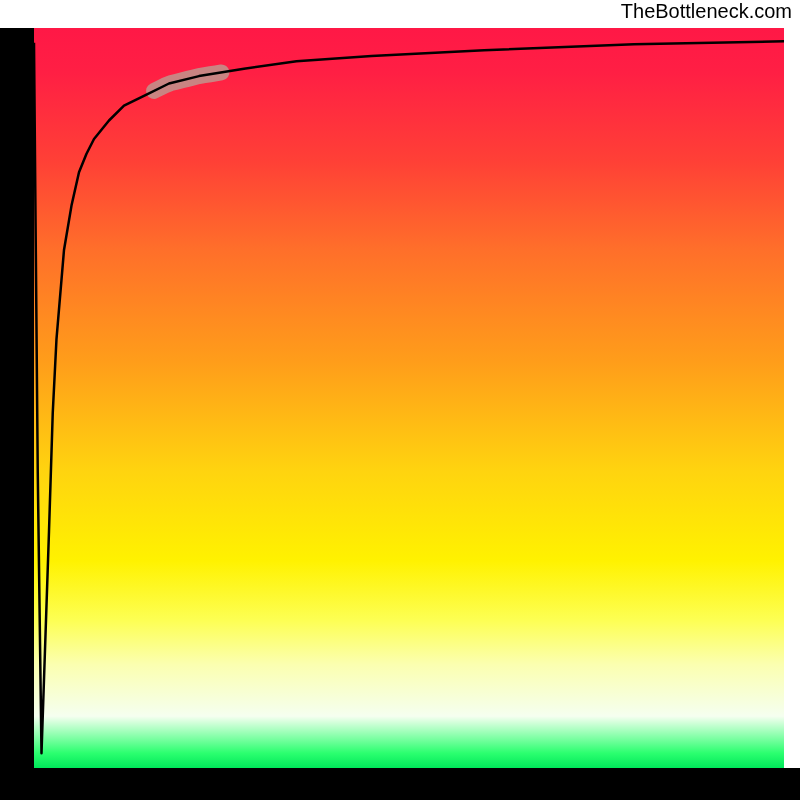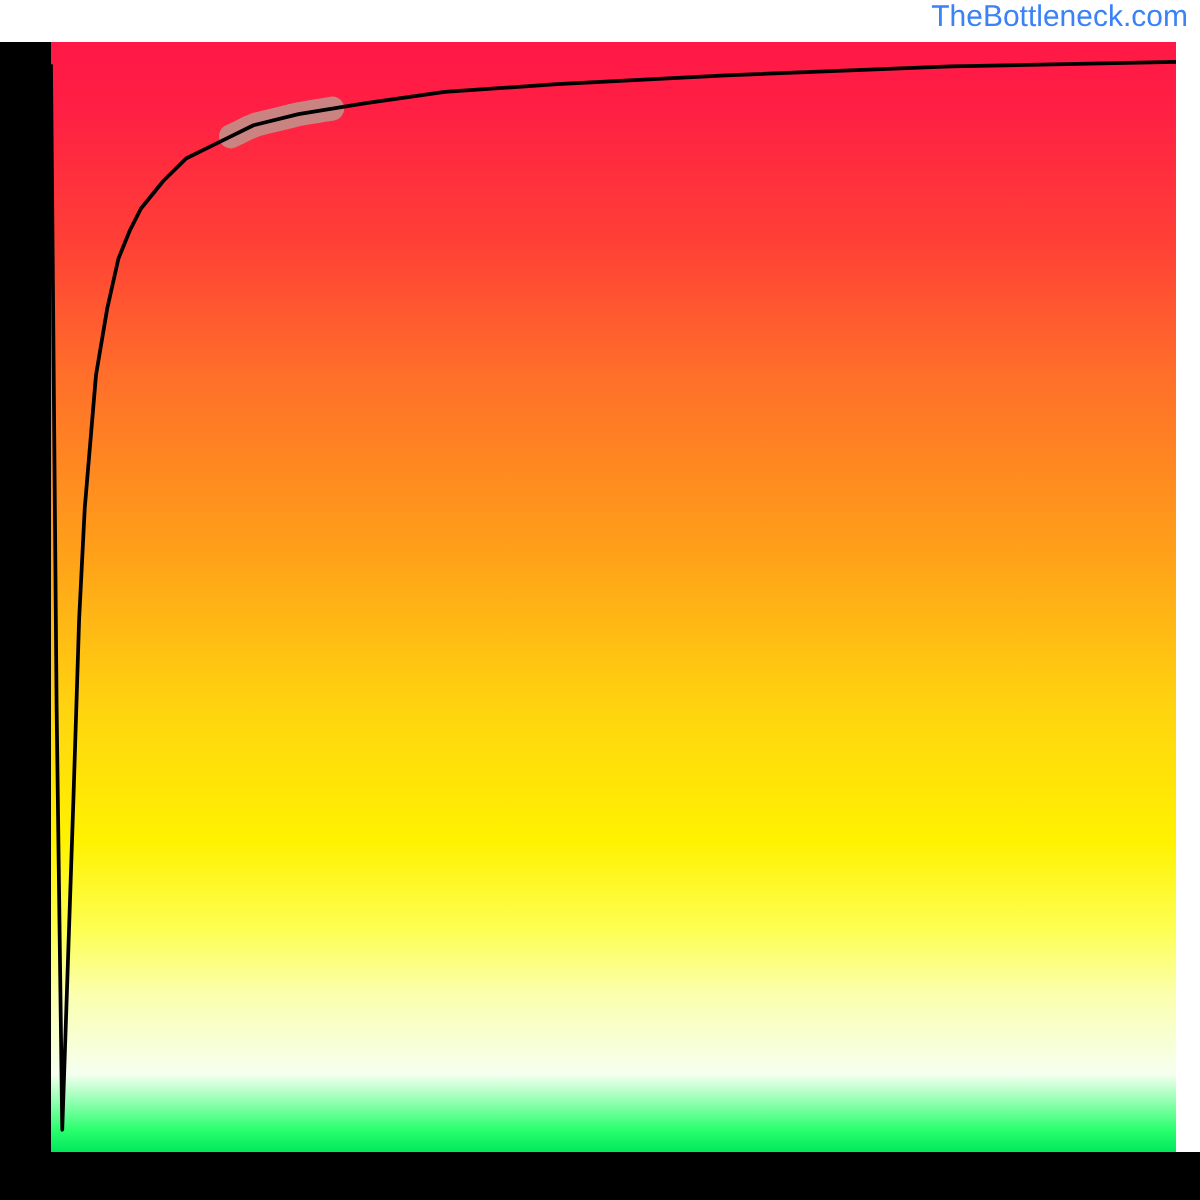--- a/index.html
+++ b/index.html
@@ -13,21 +13,21 @@
   .chart-wrap {
     position: relative;
     width: 800px;
     height: 800px;
   }
   .attribution {
     position: absolute;
     top: 0;
     right: 8px;
     font-size: 20px;
-    color: #3b82f6;
+    color: #000000;
     font-weight: 400;
   }
   .plot-area {
     position: absolute;
     left: 34px;
     top: 28px;
     width: 750px;
     height: 740px;
     background: linear-gradient(to bottom,
       #ff1846 0%,

